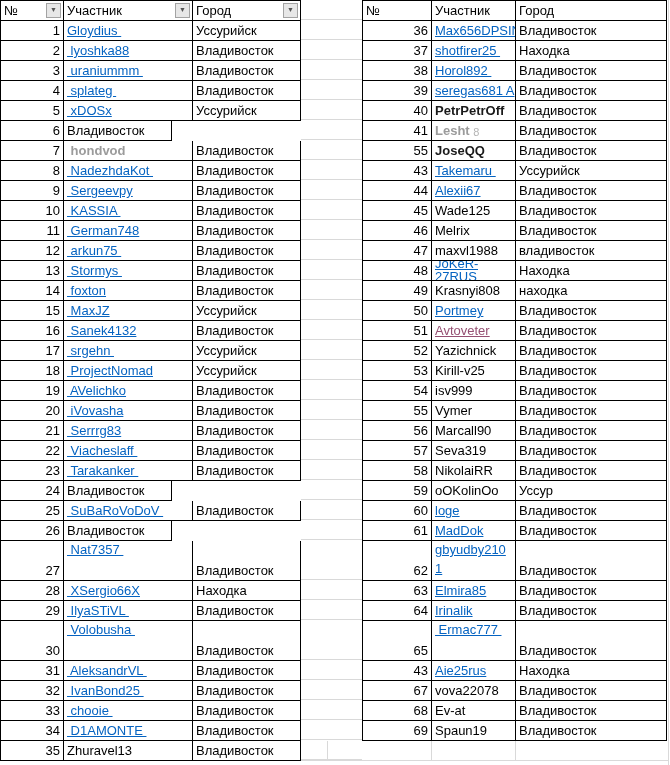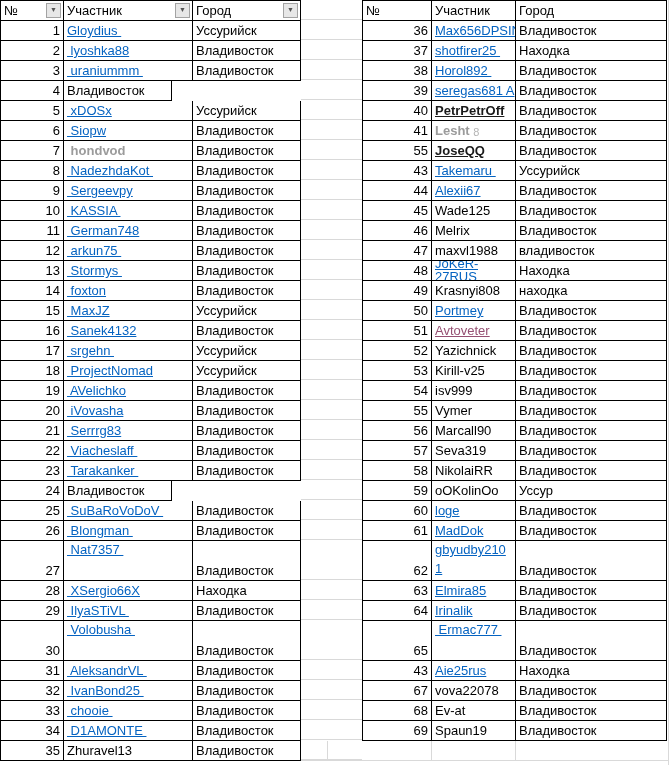--- a/index.html
+++ b/index.html
@@ -24,21 +24,21 @@
   .hdr { position:relative; font-weight:normal; }
   .filter-btn {
     position:absolute; right:2px; top:2px; width:15px; height:15px;
     background:var(--filter-bg); border:1px solid var(--filter-border);
     box-sizing:border-box; font-size:7px; line-height:12px; text-align:center;
     color:var(--filter-arrow); cursor:pointer;
   }
   a.plink { color:var(--link); text-decoration:underline; cursor:pointer; }
   a.plink.visited { color:var(--visited); }
   .pname.plain { color:#000; }
-  .pname.bold  { color:var(--bold-name); font-weight:bold;text-decoration:underline; }
+  .pname.bold  { color:var(--bold-name); font-weight:bold; }
   .pname.gray  { color:var(--gray-name); font-weight:bold; }
   .suffix { color:var(--gray-suffix); font-size:11px; }
   .two-lines { line-height:19px; }
   .top { align-items:flex-start; padding-top:0; padding-bottom:0; }
   .clip-box { height:19px; overflow:hidden; }
   .clip-box a { display:block; line-height:13px; margin-top:-4px; }
   .gl { position:absolute; background:var(--gridline); }
   .glh { left:0; width:100%; height:1px; }
   #gap-lines { position:absolute; left:301px; top:0; width:61px; height:761px; }
   #bottom-line { left:301px; top:760px; width:367px; height:1px; }
@@ -67,30 +67,30 @@
         <div class="xcell c1"><a href="#" class="plink"> lyoshka88</a></div>
         <div class="xcell c2">Владивосток</div>
       </div>
       <div class="xrow">
         <div class="xcell c0 num">3</div>
         <div class="xcell c1"><a href="#" class="plink"> uraniummm </a></div>
         <div class="xcell c2">Владивосток</div>
       </div>
       <div class="xrow">
         <div class="xcell c0 num">4</div>
+        <div class="xcell c1"><a href="#" class="plink"> splateg </a></div>
         <div class="xcell c2">Владивосток</div>
       </div>
       <div class="xrow">
         <div class="xcell c0 num">5</div>
         <div class="xcell c1"><a href="#" class="plink"> xDOSx</a></div>
         <div class="xcell c2">Уссурийск</div>
       </div>
       <div class="xrow">
         <div class="xcell c0 num">6</div>
-        <div class="xcell c1"><a href="#" class="plink"> Siopw</a></div>
         <div class="xcell c2">Владивосток</div>
       </div>
       <div class="xrow">
         <div class="xcell c0 num">7</div>
         <div class="xcell c1"><span class="pname gray"> hondvod</span></div>
         <div class="xcell c2">Владивосток</div>
       </div>
       <div class="xrow">
         <div class="xcell c0 num">8</div>
         <div class="xcell c1"><a href="#" class="plink"> NadezhdaKot </a></div>
@@ -175,21 +175,20 @@
         <div class="xcell c0 num">24</div>
         <div class="xcell c2">Владивосток</div>
       </div>
       <div class="xrow">
         <div class="xcell c0 num">25</div>
         <div class="xcell c1"><a href="#" class="plink"> SuBaRoVoDoV </a></div>
         <div class="xcell c2">Владивосток</div>
       </div>
       <div class="xrow">
         <div class="xcell c0 num">26</div>
-        <div class="xcell c1"><a href="#" class="plink"> Blongman </a></div>
         <div class="xcell c2">Владивосток</div>
       </div>
       <div class="xrow tall">
         <div class="xcell c0 num">27</div>
         <div class="xcell c1"><div class="two-lines"><a href="#" class="plink"> Nat7357 </a><br>&nbsp;</div></div>
         <div class="xcell c2">Владивосток</div>
       </div>
       <div class="xrow">
         <div class="xcell c0 num">28</div>
         <div class="xcell c1"><a href="#" class="plink"> XSergio66X</a></div>

